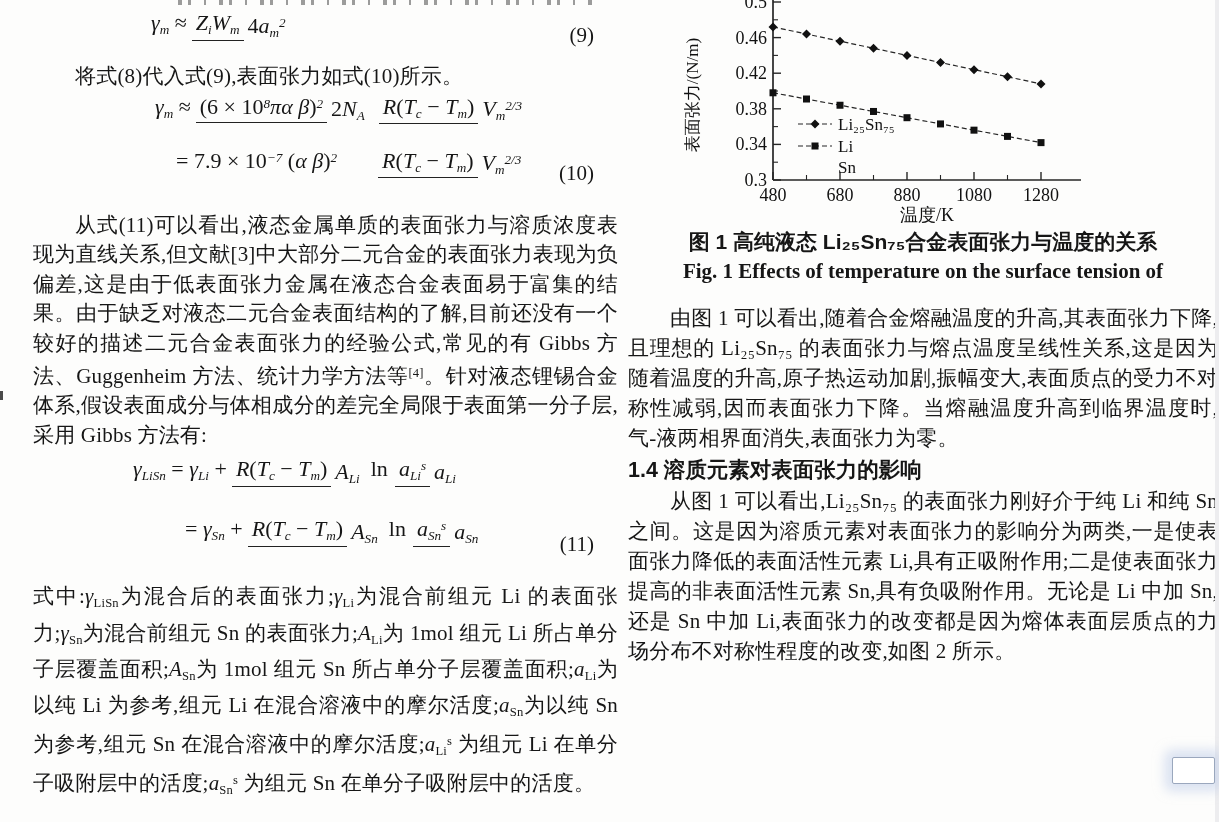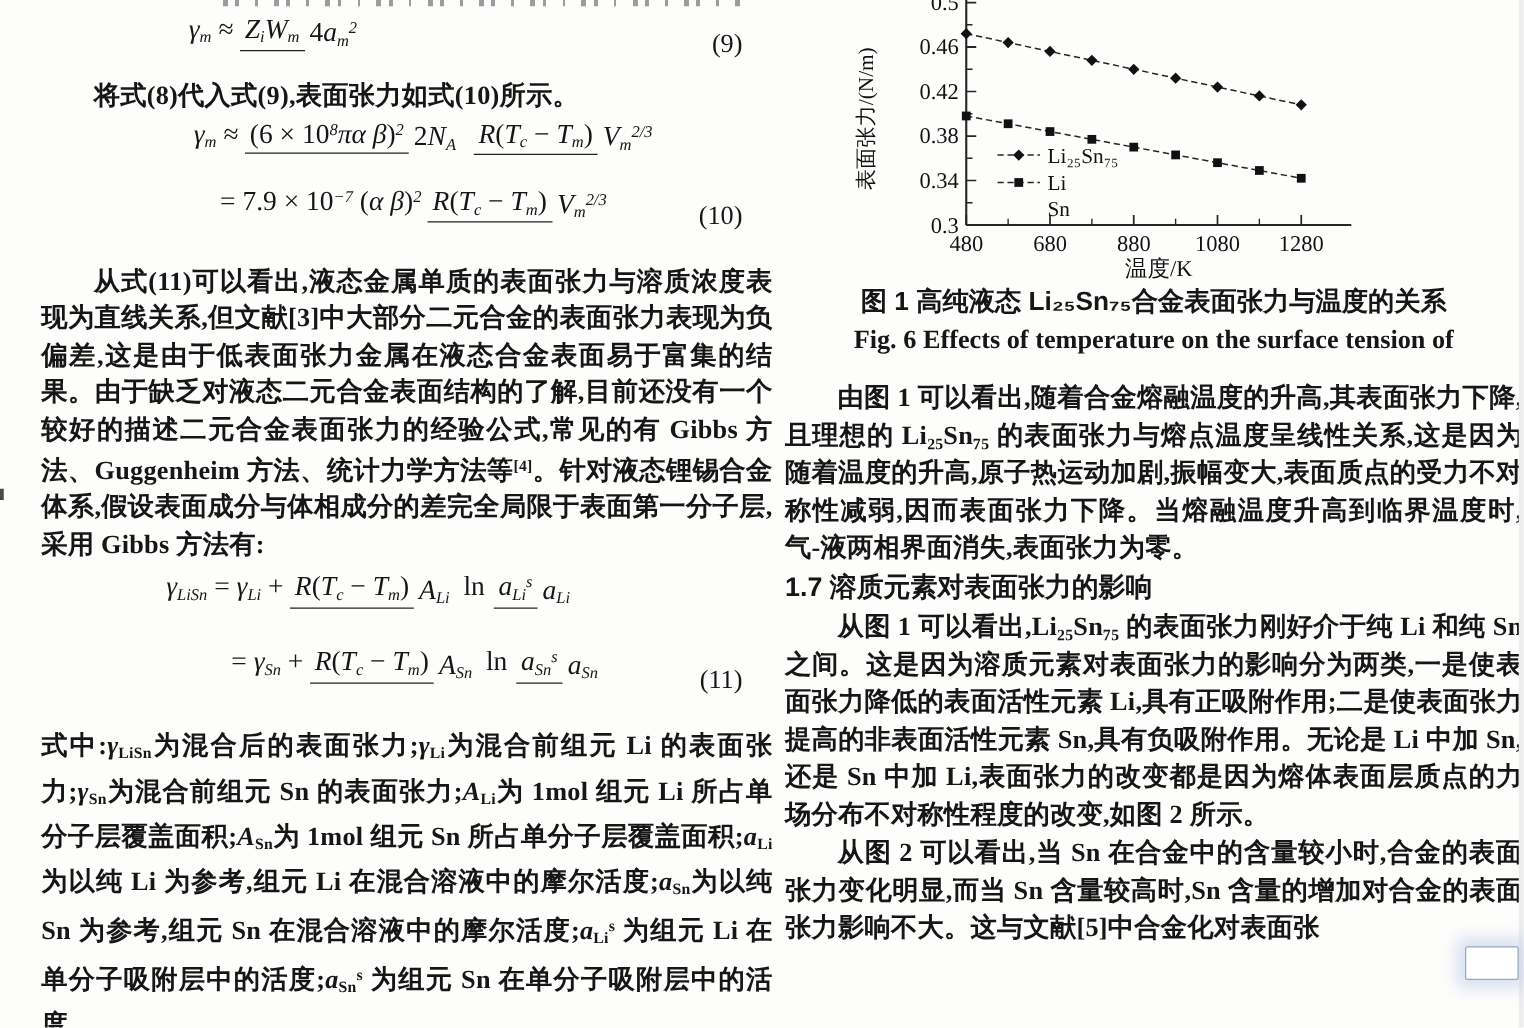--- a/index.html
+++ b/index.html
@@ -13,21 +13,20 @@
   }
   .col { position:absolute; top:0; }
   .col.left  { left:33px;  width:585px; }
   .col.right { left:628px; width:590px; }
 
   .para {
     font-size:21px;
     line-height:29.6px;
     text-align:justify;
     letter-spacing:0.2px;
-    font-weight:bold;
   }
   .col.right .para { line-height:30px; }
   .indent { text-indent:2em; }
 
   sub { font-size:0.60em; vertical-align:-0.28em; }
   sup { font-size:0.60em; vertical-align:0.48em; }
   .equation sub, .equation sup { font-style:italic; }
 
   .equation {
     position:relative;
@@ -106,21 +105,21 @@
     background:#ededef;
   }
   .scan-speck {
     position:absolute; left:0; top:391px; width:3px; height:9px; background:#4a4a4a;
   }
 
   
   .eq-9       { margin-top:10px; padding-left:118px; }
   .para-intro { margin-top:2px; }
   .eq-10a     { margin-top:2px;  padding-left:122px; }
-  .eq-10b     { margin-top:4px;  padding-left:143px; }
+  .eq-10b     { margin-top:4px;  padding-left:143px;gap:36px; }
   .para-main  { margin-top:13px; }
   .eq-11a     { margin-top:6px;  padding-left:100px; min-height:56px; }
   .eq-11b     { margin-top:4px;  padding-left:152px; min-height:56px; }
   .para-syms  { margin-top:10px; }
 
   
   .para-fig1   { margin-top:17px; }
   .para-solute { margin-top:1px; }
   .para-fig2   { margin-top:1px; }
 </style>
@@ -260,28 +259,27 @@
         <text x="157" y="130" font-size="17" fill="#111">Li₂₅Sn₇₅</text>
         <line x1="117" y1="146" x2="151" y2="146" stroke="#262626" stroke-width="1.2" stroke-dasharray="5 3"></line>
         <rect x="130.5" y="142.5" width="7" height="7" fill="#111111"></rect>
         <text x="157" y="152" font-size="17" fill="#111">Li</text>
         <text x="157" y="173" font-size="17" fill="#111">Sn</text>
       </svg>
   </div>
 
   <div class="caption">
     <div class="cap-cn">图 1  高纯液态 Li₂₅Sn₇₅合金表面张力与温度的关系</div>
-    <div class="cap-en">Fig. 6  Effects of temperature on the surface tension of</div>
+    <div class="cap-en">Fig. 1  Effects of temperature on the surface tension of</div>
   </div>
 
   <p class="para indent para-fig1">由图 1 可以看出,随着合金熔融温度的升高,其表面张力下降,且理想的 Li₂₅Sn₇₅ 的表面张力与熔点温度呈线性关系,这是因为随着温度的升高,原子热运动加剧,振幅变大,表面质点的受力不对称性减弱,因而表面张力下降。当熔融温度升高到临界温度时,气-液两相界面消失,表面张力为零。</p>
 
-  <h3 class="sec-heading">1.7  溶质元素对表面张力的影响</h3>
+  <h3 class="sec-heading">1.4  溶质元素对表面张力的影响</h3>
 
   <p class="para indent para-solute">从图 1 可以看出,Li₂₅Sn₇₅ 的表面张力刚好介于纯 Li 和纯 Sn 之间。这是因为溶质元素对表面张力的影响分为两类,一是使表面张力降低的表面活性元素 Li,具有正吸附作用;二是使表面张力提高的非表面活性元素 Sn,具有负吸附作用。无论是 Li 中加 Sn,还是 Sn 中加 Li,表面张力的改变都是因为熔体表面层质点的力场分布不对称性程度的改变,如图 2 所示。</p>
 
-  <p class="para indent para-fig2">从图 2 可以看出,当 Sn 在合金中的含量较小时,合金的表面张力变化明显,而当 Sn 含量较高时,Sn 含量的增加对合金的表面张力影响不大。这与文献[5]中合金化对表面张</p>
 
 </div>
 
 <div class="edge-strip"></div>
 <div class="scan-speck"></div>
 <div class="overlay-widget"></div>
 
 </body></html>

